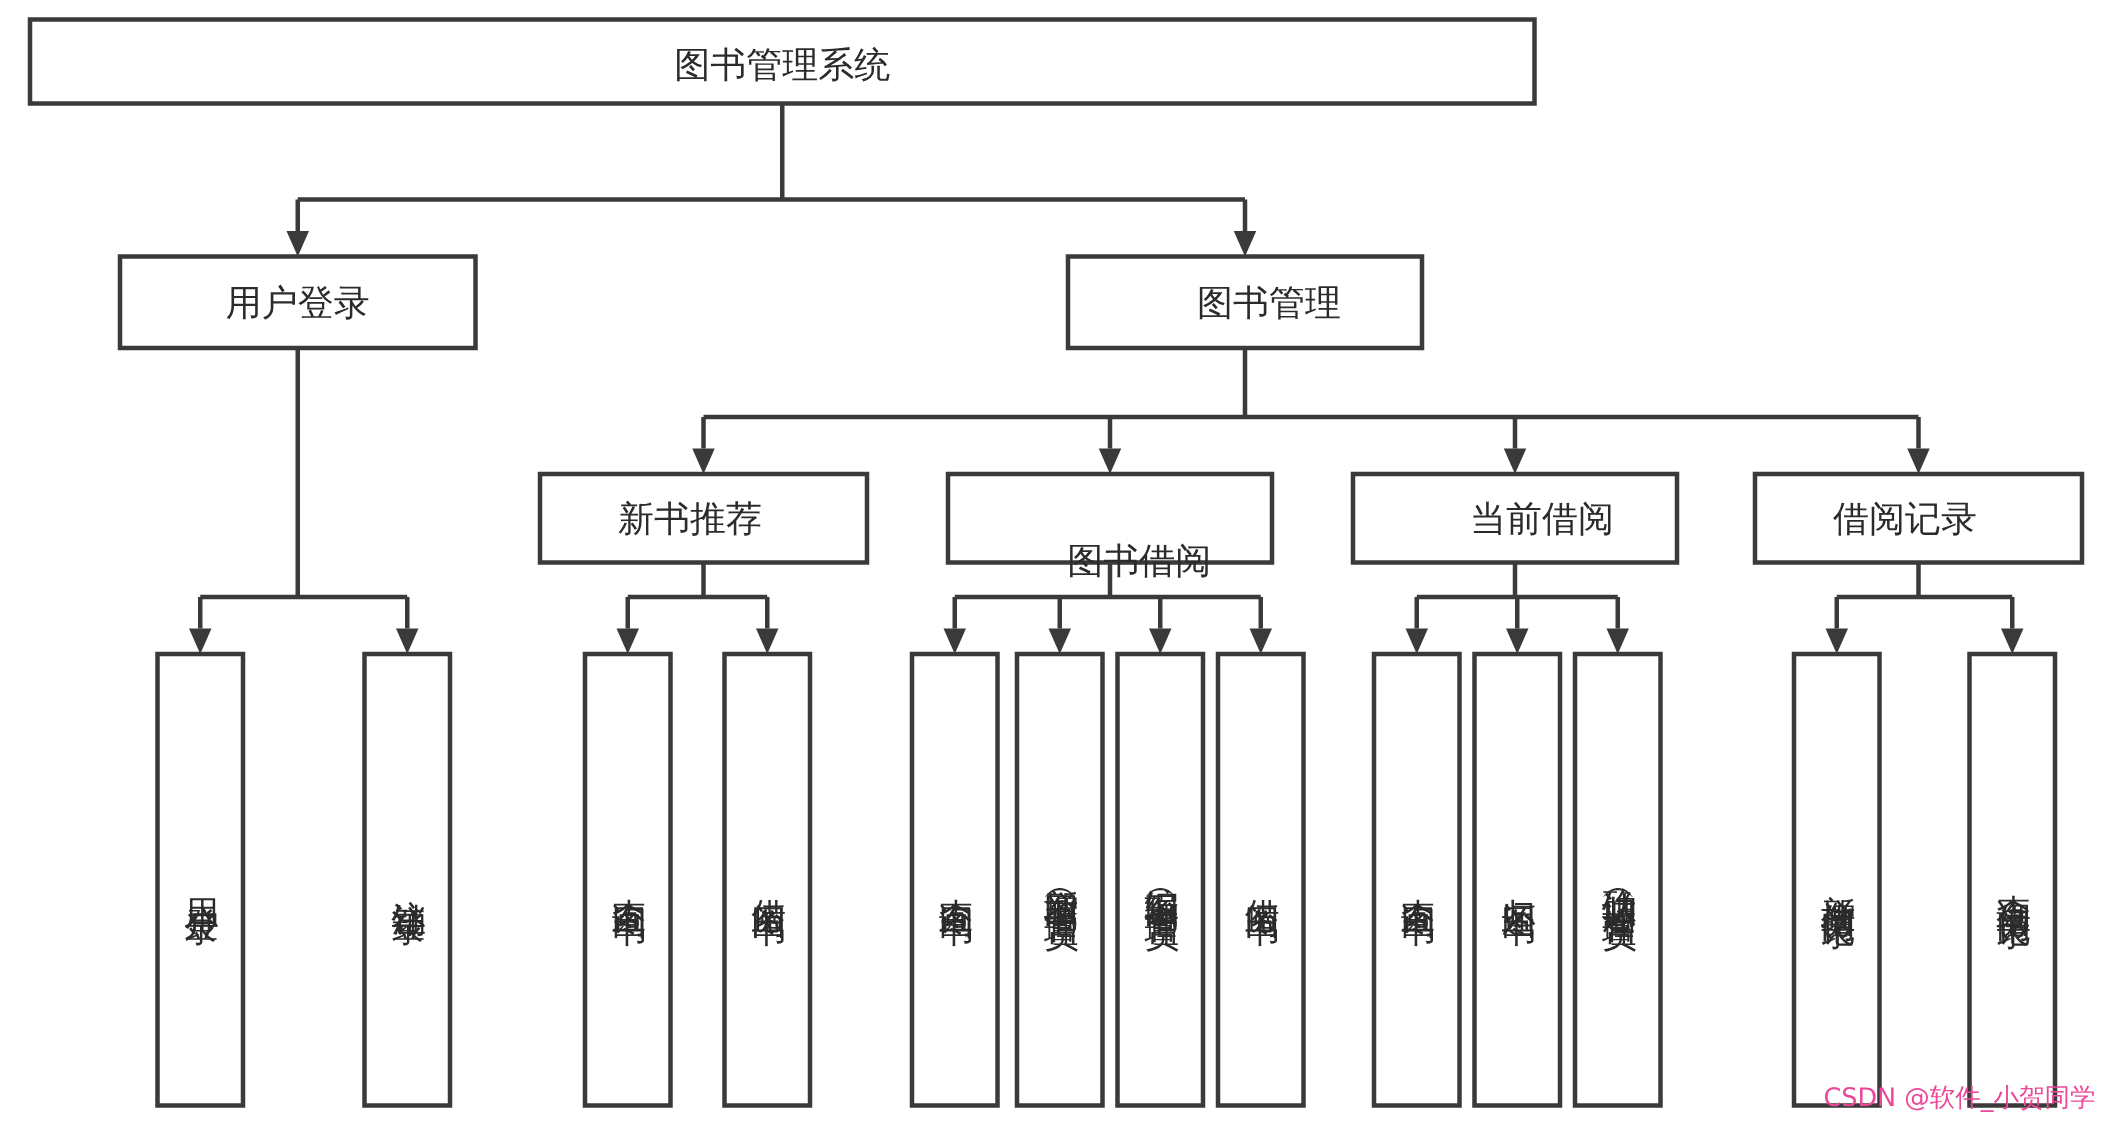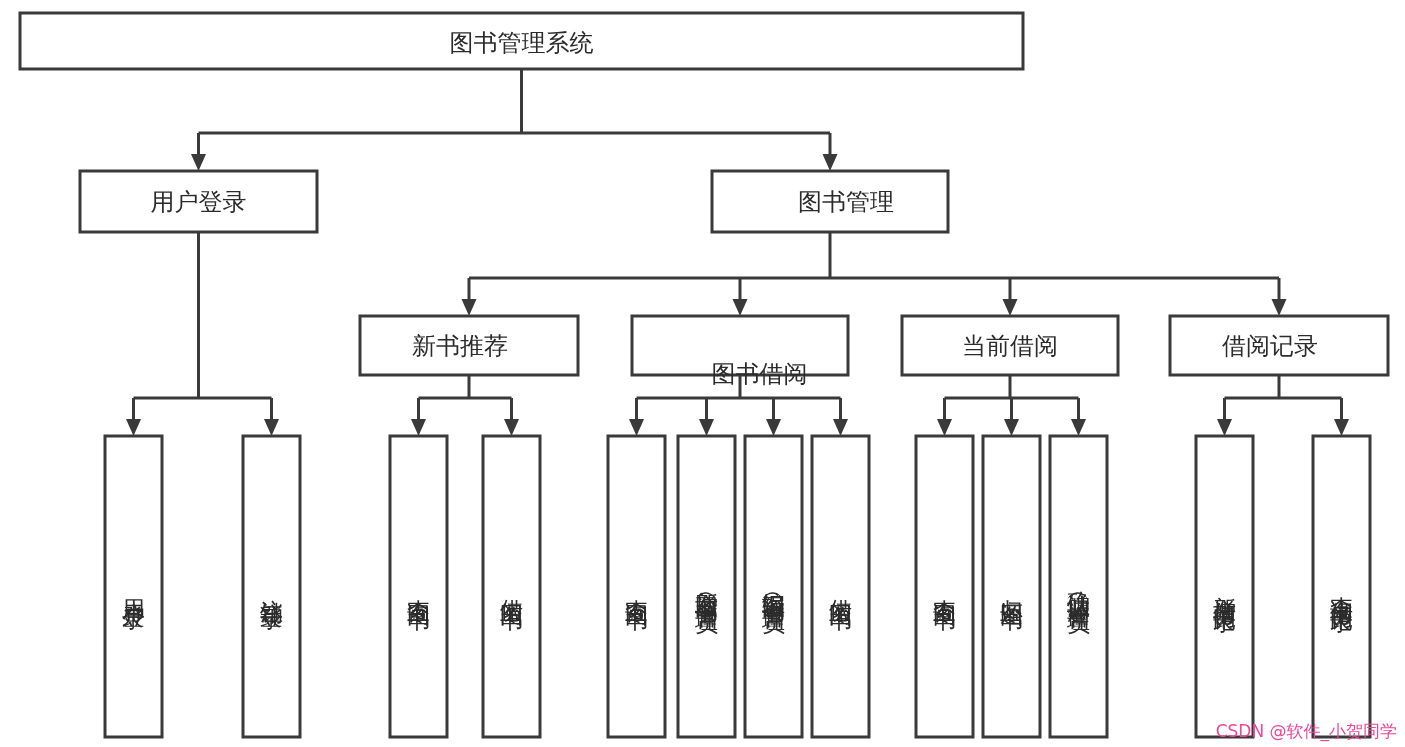--- a/index.html
+++ b/index.html
@@ -144,21 +144,21 @@
         <rect x="1196" y="436" width="57" height="301" class="box-rect"></rect>
         <rect x="1313" y="436" width="57" height="301" class="box-rect"></rect>
       </g>
     </svg>
   <div id="labels-layer">
       <div class="htext" style="left: 20px; top: 13px; width: 1003px; height: 60px;">图书管理系统</div>
       <div class="htext" style="left: 80px; top: 171px; width: 237px; height: 61px;">用户登录</div>
       <div class="htext" style="left: 712px; top: 171px; width: 236px; height: 61px; margin-left: 16px;">图书管理</div>
       <div class="htext" style="left: 360px; top: 316px; width: 200px; height: 59px;">新书推荐</div>
       <div class="htext" style="left: 632px; top: 316px; width: 255px; height: 59px; margin-top: 28px;">图书借阅</div>
-      <div class="htext" style="left: 902px; top: 316px; width: 216px; height: 59px;">当前借阅</div>
+      <div class="htext" style="left: 902px; top: 316px; width: 216px; height: 59px; padding-left: 18px;">当前借阅</div>
       <div class="htext" style="left: 1170px; top: 316px; width: 200px; height: 59px;">借阅记录</div>
       <div class="vtext" style="left: 105px; top: 436px; width: 57px; height: 301px;">用户登录</div>
       <div class="vtext" style="left: 243px; top: 436px; width: 57px; height: 301px;">注销登录</div>
       <div class="vtext" style="left: 390px; top: 436px; width: 57px; height: 301px;">查询图书</div>
       <div class="vtext" style="left: 483px; top: 436px; width: 57px; height: 301px;">借阅图书</div>
       <div class="vtext" style="left: 608px; top: 436px; width: 57px; height: 301px;">查询图书</div>
       <div class="vtext" style="left: 678px; top: 436px; width: 57px; height: 301px;">新增图书（管理员）</div>
       <div class="vtext" style="left: 745px; top: 436px; width: 57px; height: 301px;">编辑图书（管理员）</div>
       <div class="vtext" style="left: 812px; top: 436px; width: 57px; height: 301px;">借阅图书</div>
       <div class="vtext" style="left: 916px; top: 436px; width: 57px; height: 301px;">查询图书</div>

